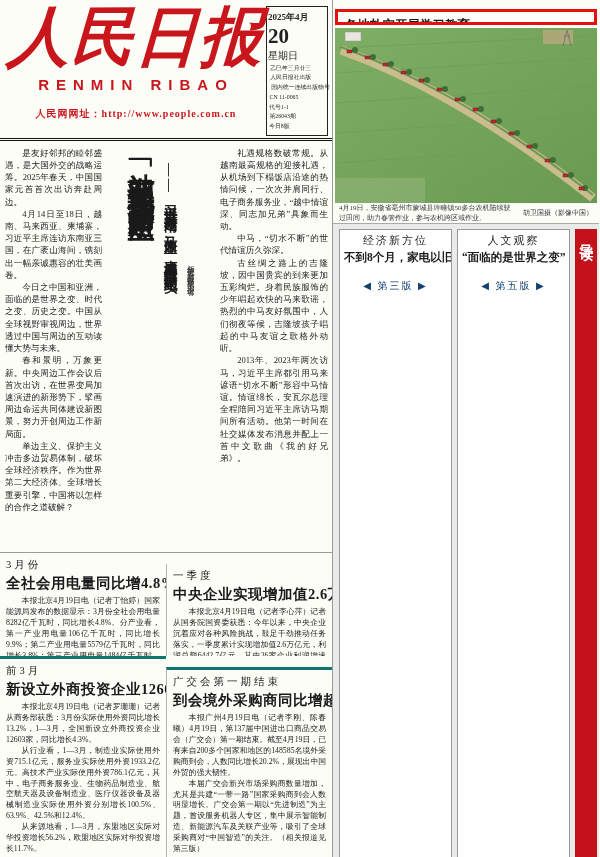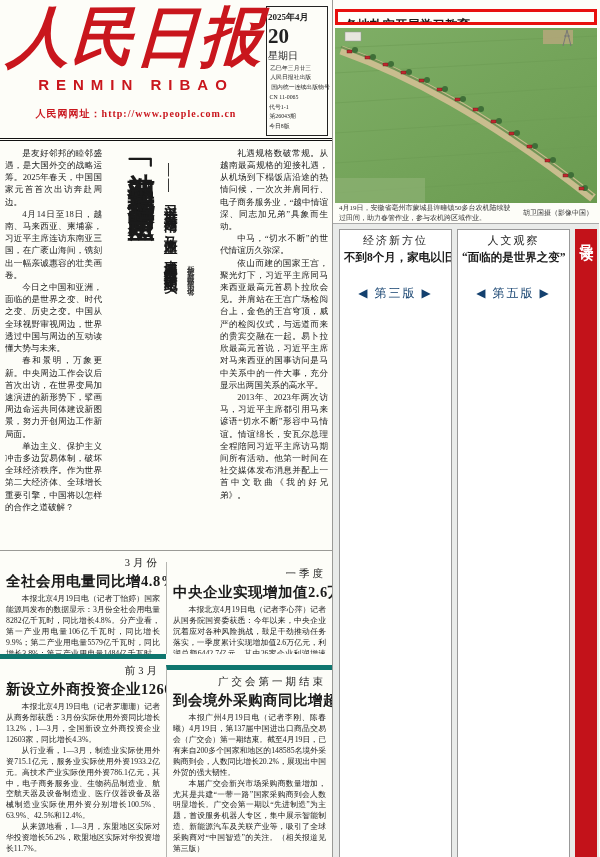--- a/index.html
+++ b/index.html
@@ -46,22 +46,22 @@
     writing-mode:vertical-rl; font-size:27px; font-weight:bold; line-height:1.05;
     letter-spacing:3px; font-family:"Liberation Serif",serif;
   }
   .xi-sub { writing-mode:vertical-rl; font-size:13.5px; font-weight:bold; letter-spacing:2px; padding-top:14px; }
   .xi-byline { writing-mode:vertical-rl; font-size:7.5px; color:#333; padding-top:110px; letter-spacing:1px; }
 
   
   .newsgrid { flex:1; border-top:1px solid #9a9a96; display:grid; grid-template-columns:1fr 1fr; grid-template-rows:103px 1fr; }
   .newscell { padding:5px 6px 2px 6px; overflow:hidden; }
   .newscell.bl { border-left:1px solid #b5b5b0;margin-top:11px; }
-  .newscell.bt { border-top:5px solid #0f766e; }
-  .news-kicker { text-align:right; font-size:10.5px; letter-spacing:3px; margin-bottom:2px; }
+  .newscell.bt { border-top:3px solid #0f766e; }
+  .news-kicker { text-align:left; font-size:10.5px; letter-spacing:3px; margin-bottom:2px; }
   .news-headline { text-align:center; font-size:14.5px; font-weight:bold; letter-spacing:.5px; margin-bottom:3px; white-space:nowrap; }
   .news-body { font-size:7.8px; line-height:1.4; text-align:justify; }
 
   
   .yiwu { height:331px; padding:6px 6px 2px 6px; overflow:hidden; display:flex; flex-direction:column; }
   .yiwu-headline { text-align:center; font-size:27px; font-weight:bold; letter-spacing:7px; white-space:nowrap; }
   .yiwu-row2 { display:flex; gap:6px; margin-top:5px; flex:1; overflow:hidden; }
   .yiwu-bodycol { flex:1; font-size:7.8px; line-height:1.42; text-align:justify; overflow:hidden; }
 
   
@@ -72,21 +72,21 @@
   .photo { height:177px; padding:2px 2px 0 2px; }
   .photo svg { width:100%; height:100%; display:block; }
   .caption { height:22px; display:flex; justify-content:space-between; align-items:center; font-size:7px; color:#333; padding:0 6px; }
   .caption .credit { white-space:nowrap; margin-left:6px; }
 
   
   .daodu { flex:1; background:#e9ebe9; border-top:1px solid #aaa; display:flex; align-items:center; padding:5px 2px 5px 6px; gap:5px; }
   .daodu-box { flex:1; background:#fff; border:1px solid #999; height:100%; padding:3px 4px; text-align:center; overflow:hidden; }
   .daodu-kicker { font-size:11px; letter-spacing:2px; color:#222; }
   .daodu-headline { font-size:11.5px; font-weight:bold; margin-top:2px; white-space:nowrap; }
-  .daodu-nav { font-size:12px; color:#13406e; margin-top:20px; letter-spacing:2px; }
+  .daodu-nav { font-size:10px; color:#13406e; margin-top:14px; letter-spacing:2px; }
   .daodu-tab {
     width:22px; height:100%; background:#c3121a; color:#fff;
     writing-mode:vertical-rl; text-align:center; font-weight:bold; font-size:14px; letter-spacing:3px;
     clip-path:polygon(0 0,100% 0,100% 100%,50% 90%,0 100%);
     display:flex; align-items:center; justify-content:flex-start; padding-top:4px;
   }
   .red { color:#c9161d; }
 </style>
 </head>
 <body>
@@ -128,21 +128,21 @@
       </div>
       <div class="xi-panel">
         <div class="xi-head">「站在亚洲实现整体振兴的新起点上」</div>
         <div class="xi-sub">——习近平主席对越南、马来西亚、柬埔寨进行国事访问纪实</div>
         <div class="xi-byline">新华社记者 郝薇薇 杨依军  本报记者</div>
       </div>
       <div class="xi-col xi-col2">
         <div class="paras">
             <p>礼遇规格数破常规。从越南最高规格的迎接礼遇，从机场到下榻饭店沿途的热情问候，一次次并肩同行、电子商务服务业，“越中情谊深、同志加兄弟”具象而生动。</p>
             <p>中马，“切水不断”的世代情谊历久弥深。</p>
-            <p>依山而建的国家王宫，聚光灯下，习近平主席同马来西亚最高元首易卜拉欣会见。并肩站在王宫广场检阅台上，金色的王宫穹顶，威严的检阅仪式，与远道而来的贵宾交融在一起。易卜拉欣最高元首说，习近平主席对马来西亚的国事访问是马中关系中的一件大事，充分显示出两国关系的高水平。</p>
+            <p>古丝绸之路上的吉隆坡，因中国贵宾的到来更加五彩绚烂。身着民族服饰的少年唱起欢快的马来歌谣，热烈的中马友好氛围中，人们彻夜等候，吉隆坡孩子唱起的中马友谊之歌格外动听。</p>
             <p>2013年、2023年两次访马，习近平主席都引用马来谚语“切水不断”形容中马情谊。情谊绵长，安瓦尔总理全程陪同习近平主席访马期间所有活动。他第一时间在社交媒体发布消息并配上一首中文歌曲《我的好兄弟》。</p>
           </div>
       </div>
     </div>
 
     <div class="newsgrid">
       <div class="newscell">
         <div class="news-kicker">3月份</div>
         <div class="news-headline">全社会用电量同比增4.8%</div>
         <div class="news-body paras">

